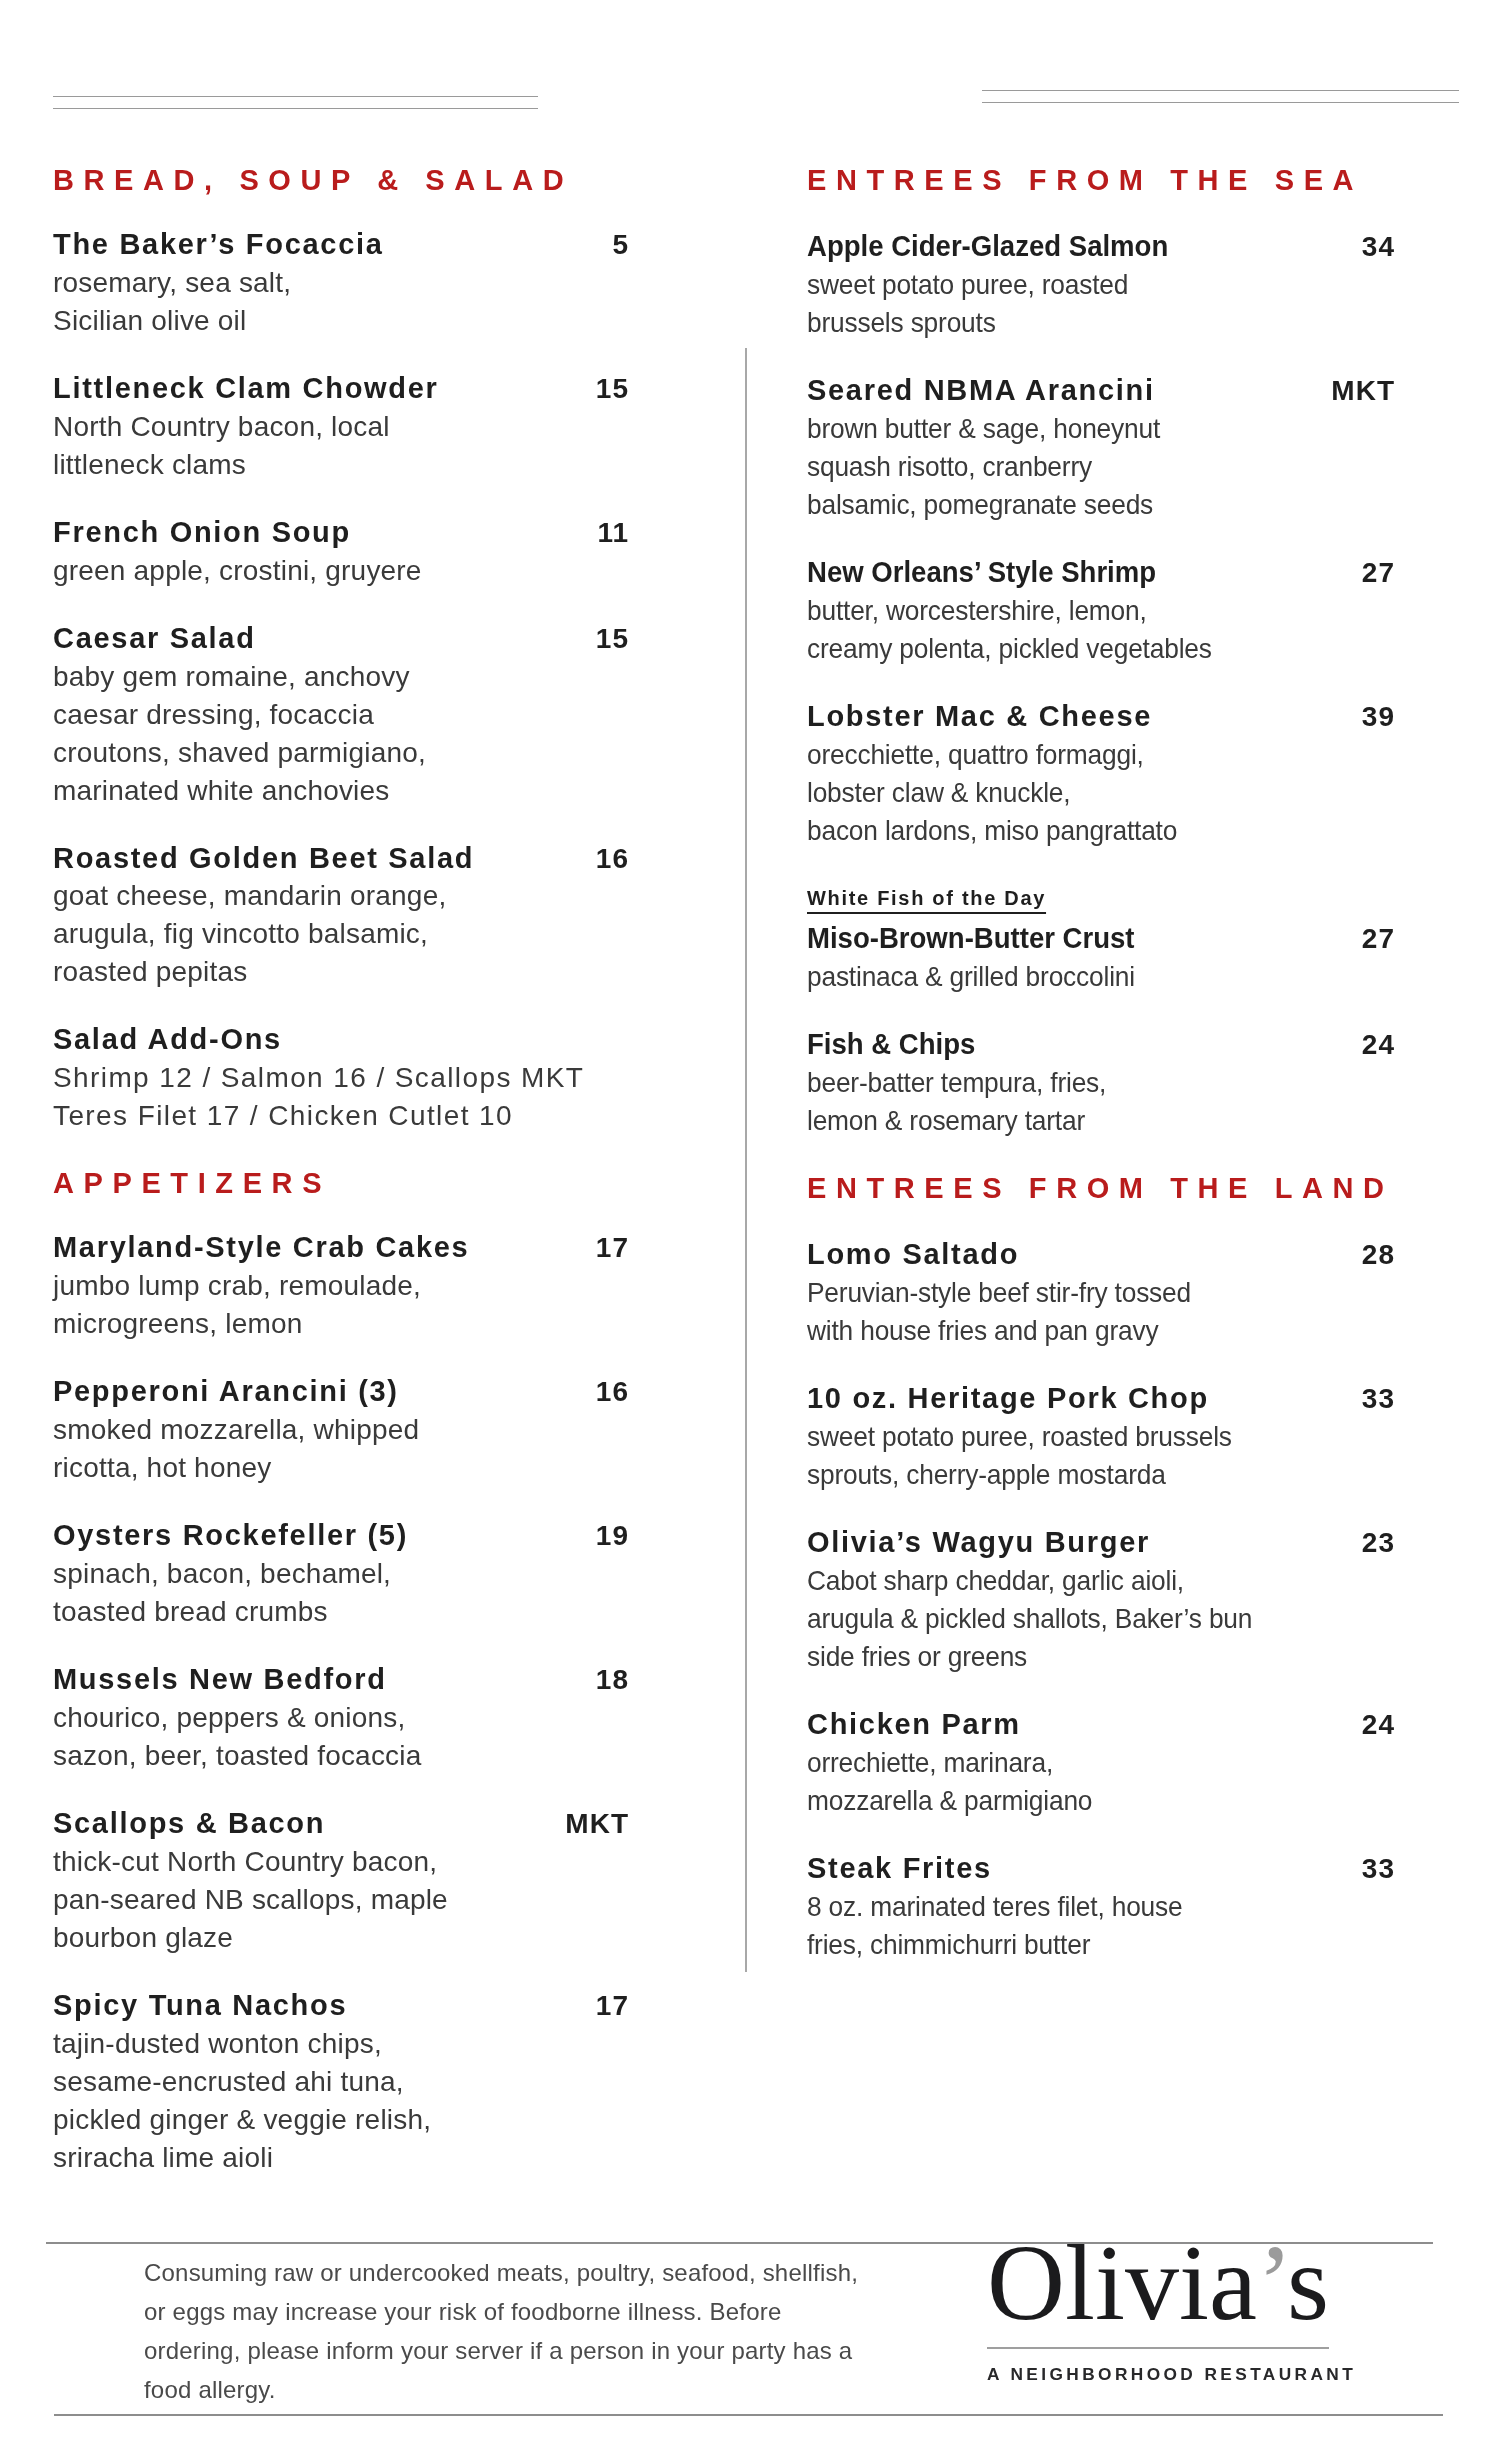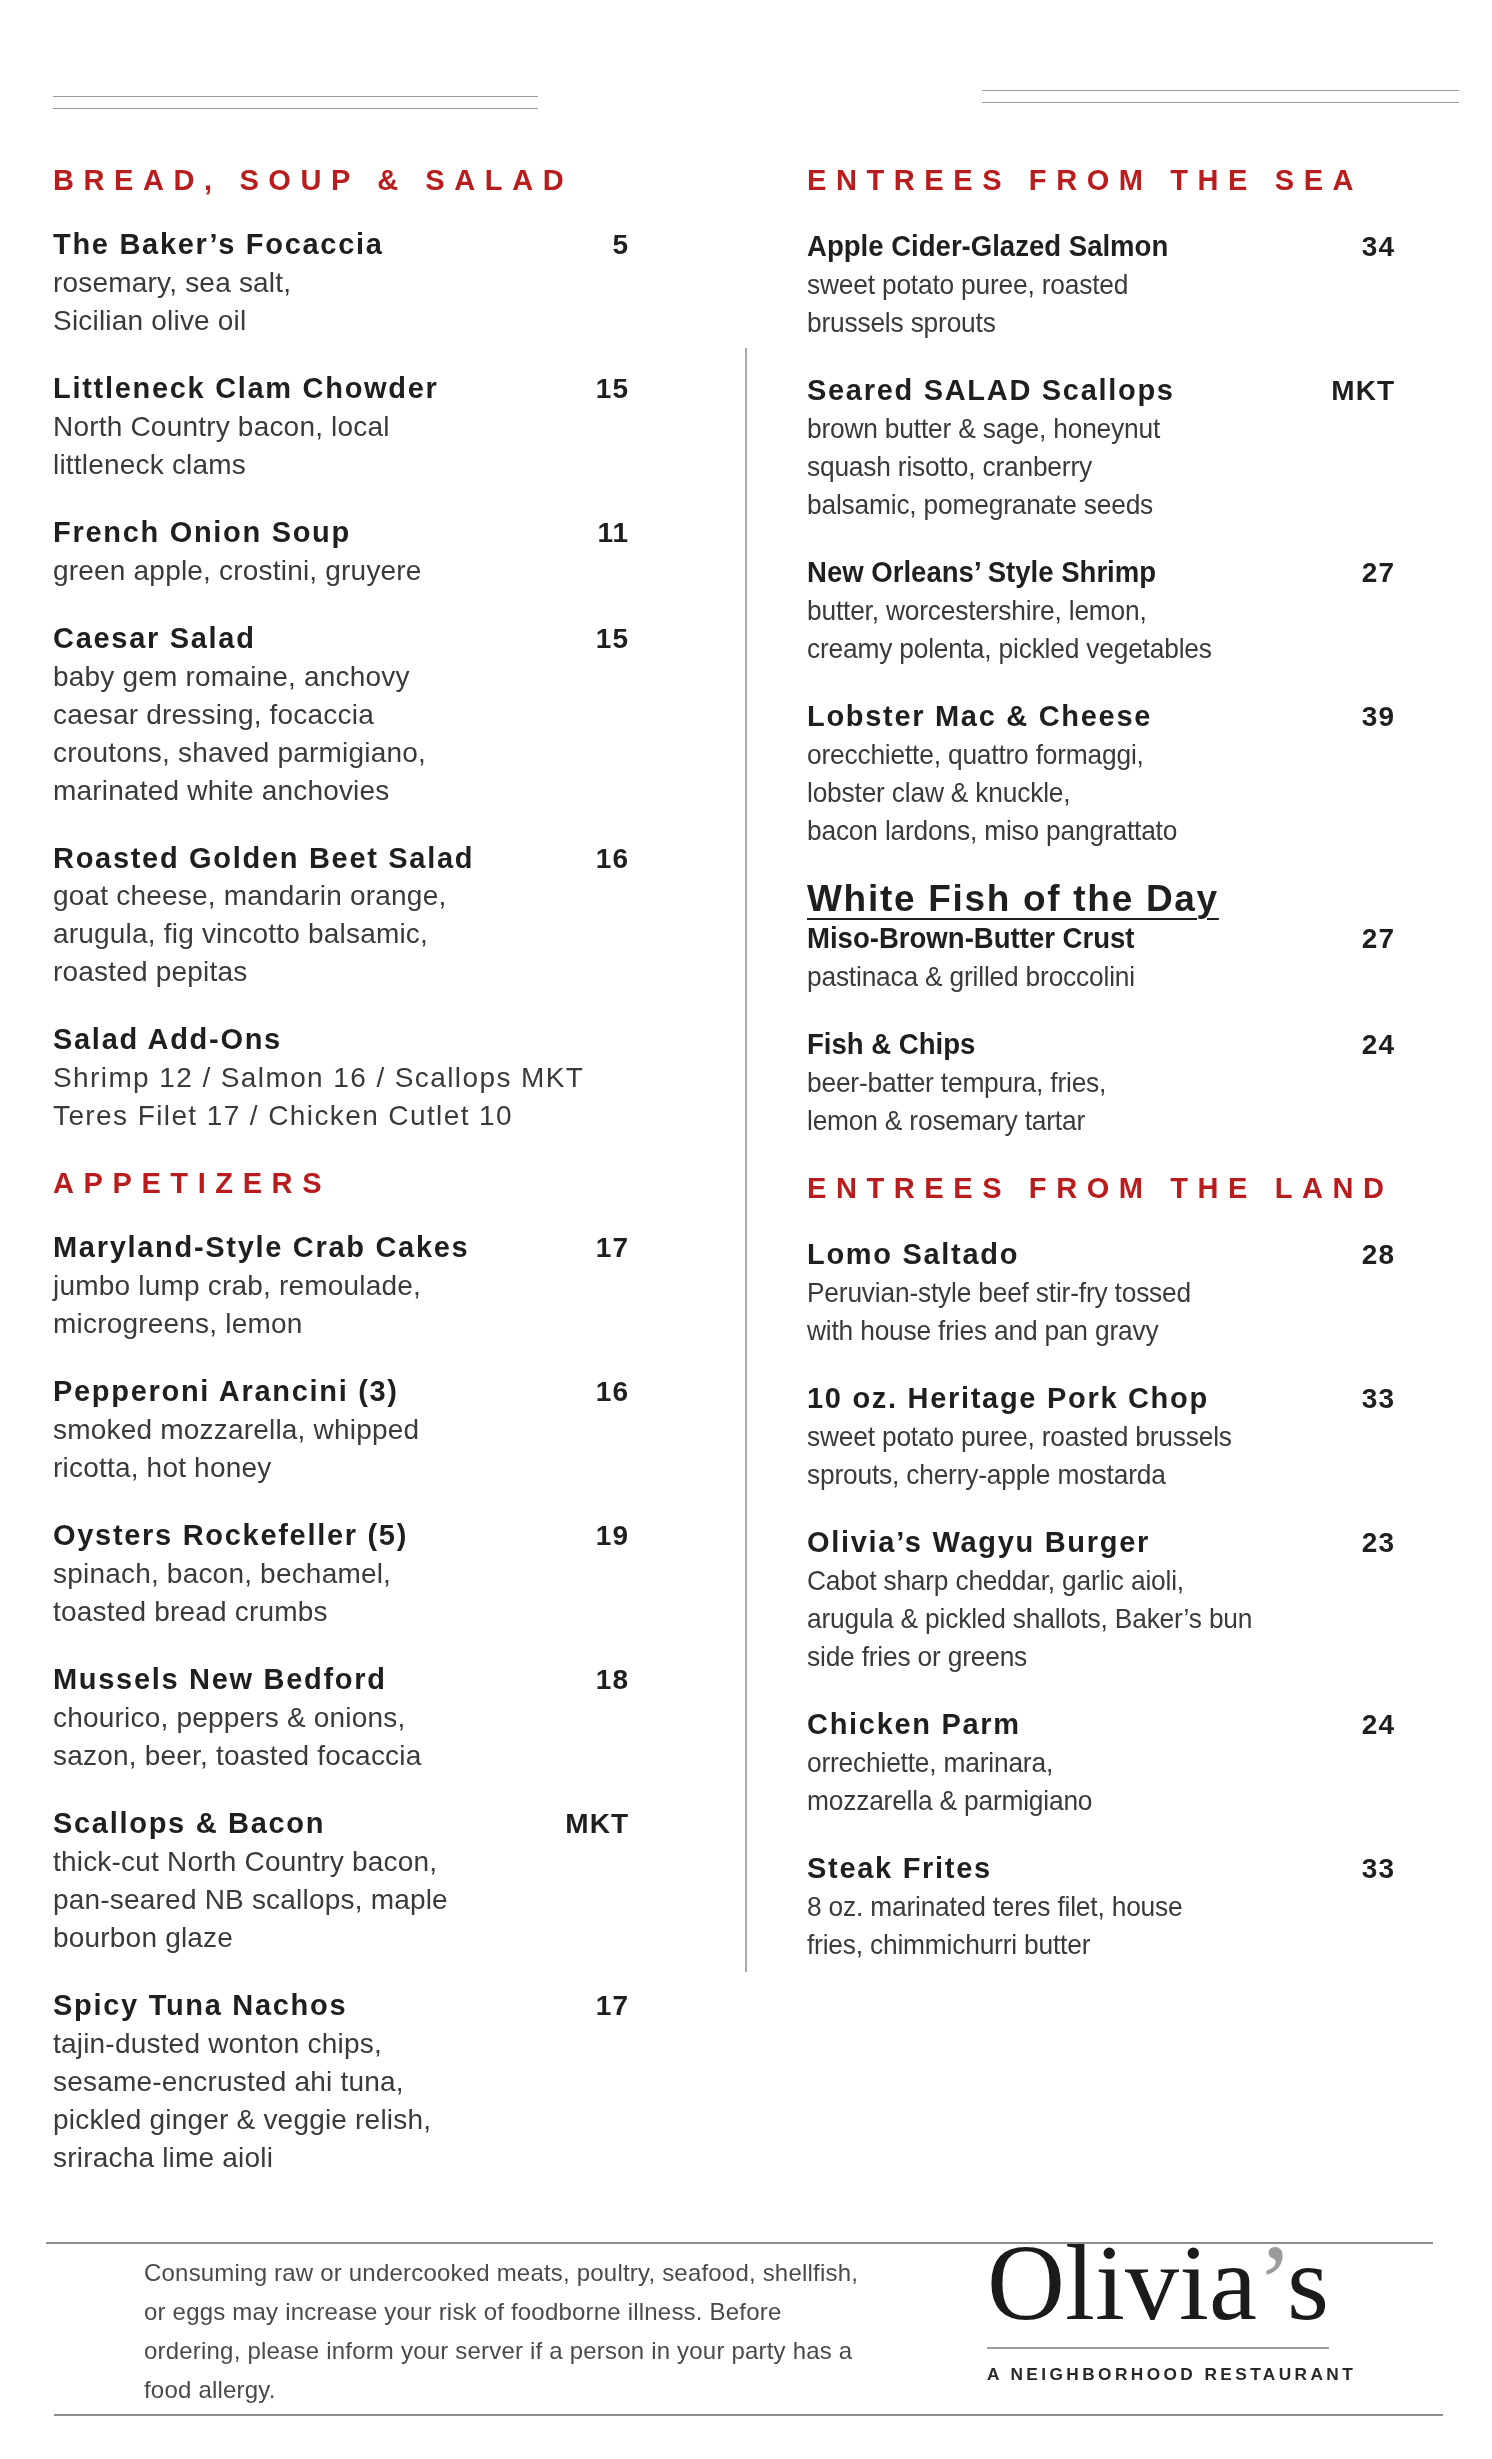--- a/index.html
+++ b/index.html
@@ -23,21 +23,21 @@
   }
   .col-right .section-title{margin-bottom:31px}
   .col-left .item + .section-title{margin-top:24px}
   .col-right .item + .section-title{margin-top:0}
   .item{margin-bottom:31px}
   .row{display:flex;justify-content:space-between;align-items:baseline}
   .nm{font-size:29px;font-weight:700;color:#1f1f1f;line-height:35px;white-space:nowrap}
   .nm.wide{letter-spacing:1.7px}
   .nm.narrow{letter-spacing:0;transform:scaleX(.95);transform-origin:0 50%}
   .overline-nm{
-    font-size:37px;font-weight:700;color:#1f1f1f;line-height:35px;letter-spacing:1.7px;
+    font-size:20px;font-weight:700;color:#1f1f1f;line-height:35px;letter-spacing:1.7px;
     text-decoration:underline;text-underline-offset:6.7px;text-decoration-thickness:1.9px;
     margin-bottom:5.8px;
   }
   .pr{font-size:28px;font-weight:700;color:#1f1f1f;letter-spacing:1px;flex:none;padding-left:11.5px}
   .desc{margin-top:1.9px}
   .dline{font-size:28px;line-height:38px;color:#3a3a3a;letter-spacing:0.2px;white-space:nowrap}
   .desc.cond{transform:scaleX(.94);transform-origin:0 0}
   .desc.cond .dline{letter-spacing:-0.2px}
   .desc.spread .dline{letter-spacing:1.4px}
   
@@ -201,21 +201,21 @@
         <span class="nm narrow">Apple Cider-Glazed Salmon</span>
         <span class="pr">34</span>
       </div>
       <div class="desc cond">
         <div class="dline">sweet potato puree, roasted</div>
         <div class="dline">brussels sprouts</div>
       </div>
     </div>
     <div class="item">
       <div class="row">
-        <span class="nm wide">Seared SALAD Scallops</span>
+        <span class="nm wide">Seared NBMA Arancini</span>
         <span class="pr">MKT</span>
       </div>
       <div class="desc cond">
         <div class="dline">brown butter &amp; sage, honeynut</div>
         <div class="dline">squash risotto, cranberry</div>
         <div class="dline">balsamic, pomegranate seeds</div>
       </div>
     </div>
     <div class="item">
       <div class="row">

